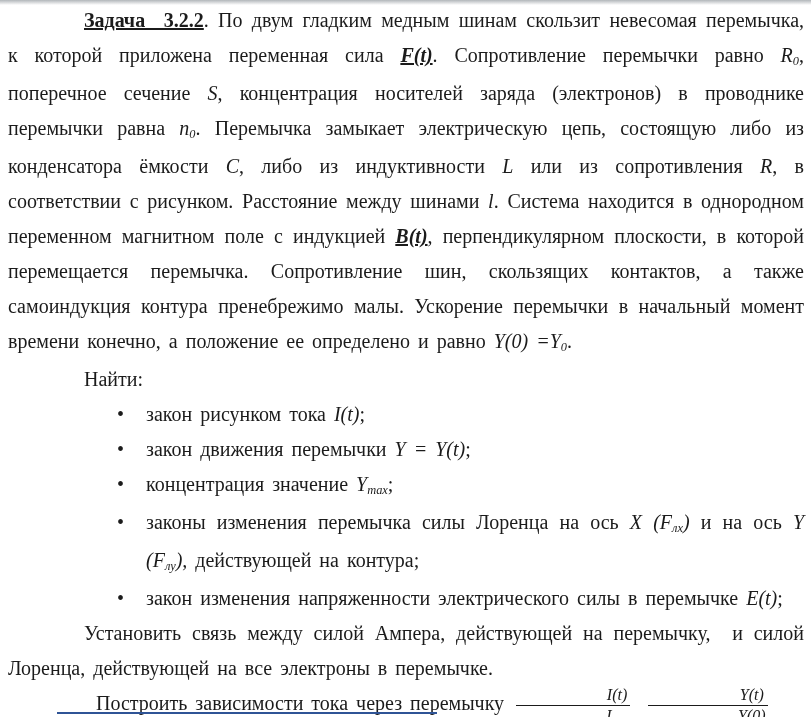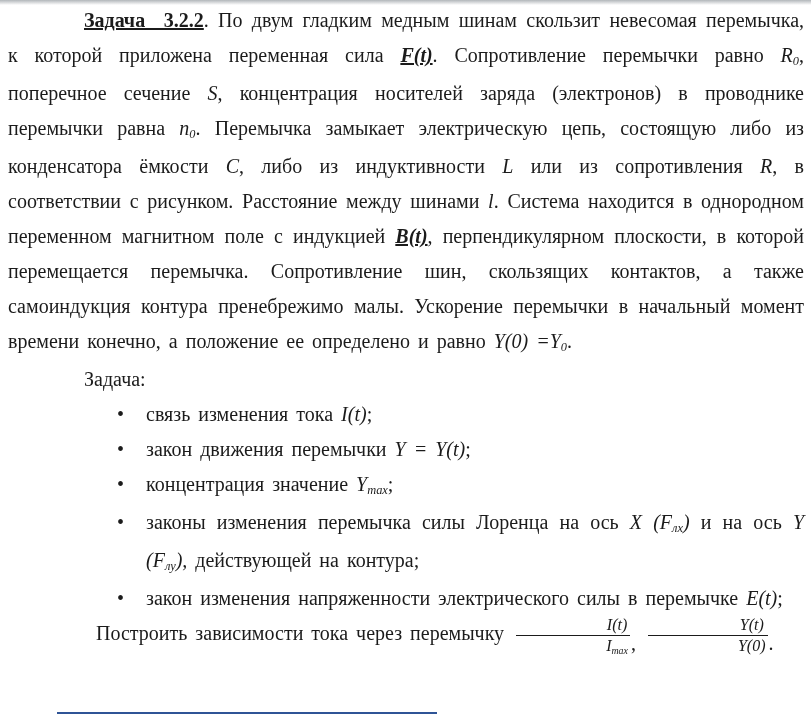--- a/index.html
+++ b/index.html
@@ -39,24 +39,25 @@
   .frac .num{display:block;border-bottom:1.4px solid var(--text,#1b1b1b);padding:0 2px 1px;}
   .frac .den{display:block;padding:1px 2px 0;}
 </style>
 </head>
 <body>
 
 <div class="page">
   <div class="top-strip"></div>
   <div class="doc">
       <p><span class="b">Задача&nbsp; 3.2.2</span><span>. По двум гладким медным шинам скользит невесомая перемычка, к которой приложена переменная сила </span><span class="b i">F(t)</span><span>. Сопротивление перемычки равно </span><span class="i">R</span><span class="i sub">0</span><span>, поперечное сечение </span><span class="i">S</span><span>, концентрация носителей заряда (электронов) в проводнике перемычки равна </span><span class="i">n</span><span class="i sub">0</span><span>. Перемычка замыкает электрическую цепь, состоящую либо из конденсатора ёмкости </span><span class="i">C</span><span>, либо из индуктивности </span><span class="i">L</span><span> или из сопротивления </span><span class="i">R</span><span>, в соответствии с рисунком. Расстояние между шинами </span><span class="i">l</span><span>. Система находится в однородном переменном магнитном поле с индукцией </span><span class="b i">B(t)</span><span>, перпендикулярном плоскости, в которой перемещается перемычка. Сопротивление шин, скользящих контактов, а также самоиндукция контура пренебрежимо малы. Ускорение перемычки в начальный момент времени конечно, а положение ее определено и равно </span><span class="i">Y(0) =Y</span><span class="i sub">0</span><span>.</span></p>
-      <p><span>Задача:</span></p>
+      <p><span>Найти:</span></p>
       <ul>
-        <li><span class="marker">•</span><span>связь изменения тока </span><span class="i">I(t)</span><span>;</span></li>
+        <li><span class="marker">•</span><span>закон рисунком тока </span><span class="i">I(t)</span><span>;</span></li>
         <li><span class="marker">•</span><span>закон движения перемычки </span><span class="i">Y = Y(t)</span><span>;</span></li>
         <li><span class="marker">•</span><span>концентрация значение </span><span class="i">Y</span><span class="i sub">max</span><span>;</span></li>
         <li><span class="marker">•</span><span>законы изменения перемычка силы Лоренца на ось </span><span class="i">X (F</span><span class="i sub">лх</span><span class="i">)</span><span> и на ось </span><span class="i">Y (F</span><span class="i sub">лу</span><span class="i">),</span><span> действующей на контура;</span></li>
         <li><span class="marker">•</span><span>закон изменения напряженности электрического силы в перемычке </span><span class="i">E(t)</span><span>;</span></li>
       </ul>
+      <p><span>Установить связь между силой Ампера, действующей на перемычку, &nbsp;и силой Лоренца, действующей на все электроны в перемычке.</span></p>
       <p class="formula"><span>Построить зависимости тока через перемычку </span><span class="frac"><span class="num"><span class="i">I(t)</span></span><span class="den"><span class="i">I</span><span class="i sub">max</span></span></span><span class="low">,</span><span> </span><span class="frac"><span class="num"><span class="i">Y(t)</span></span><span class="den"><span class="i">Y(0)</span></span></span><span class="low">.</span></p>
     </div>
   <div class="bottom-rule"></div>
 </div>
 
 </body></html>

